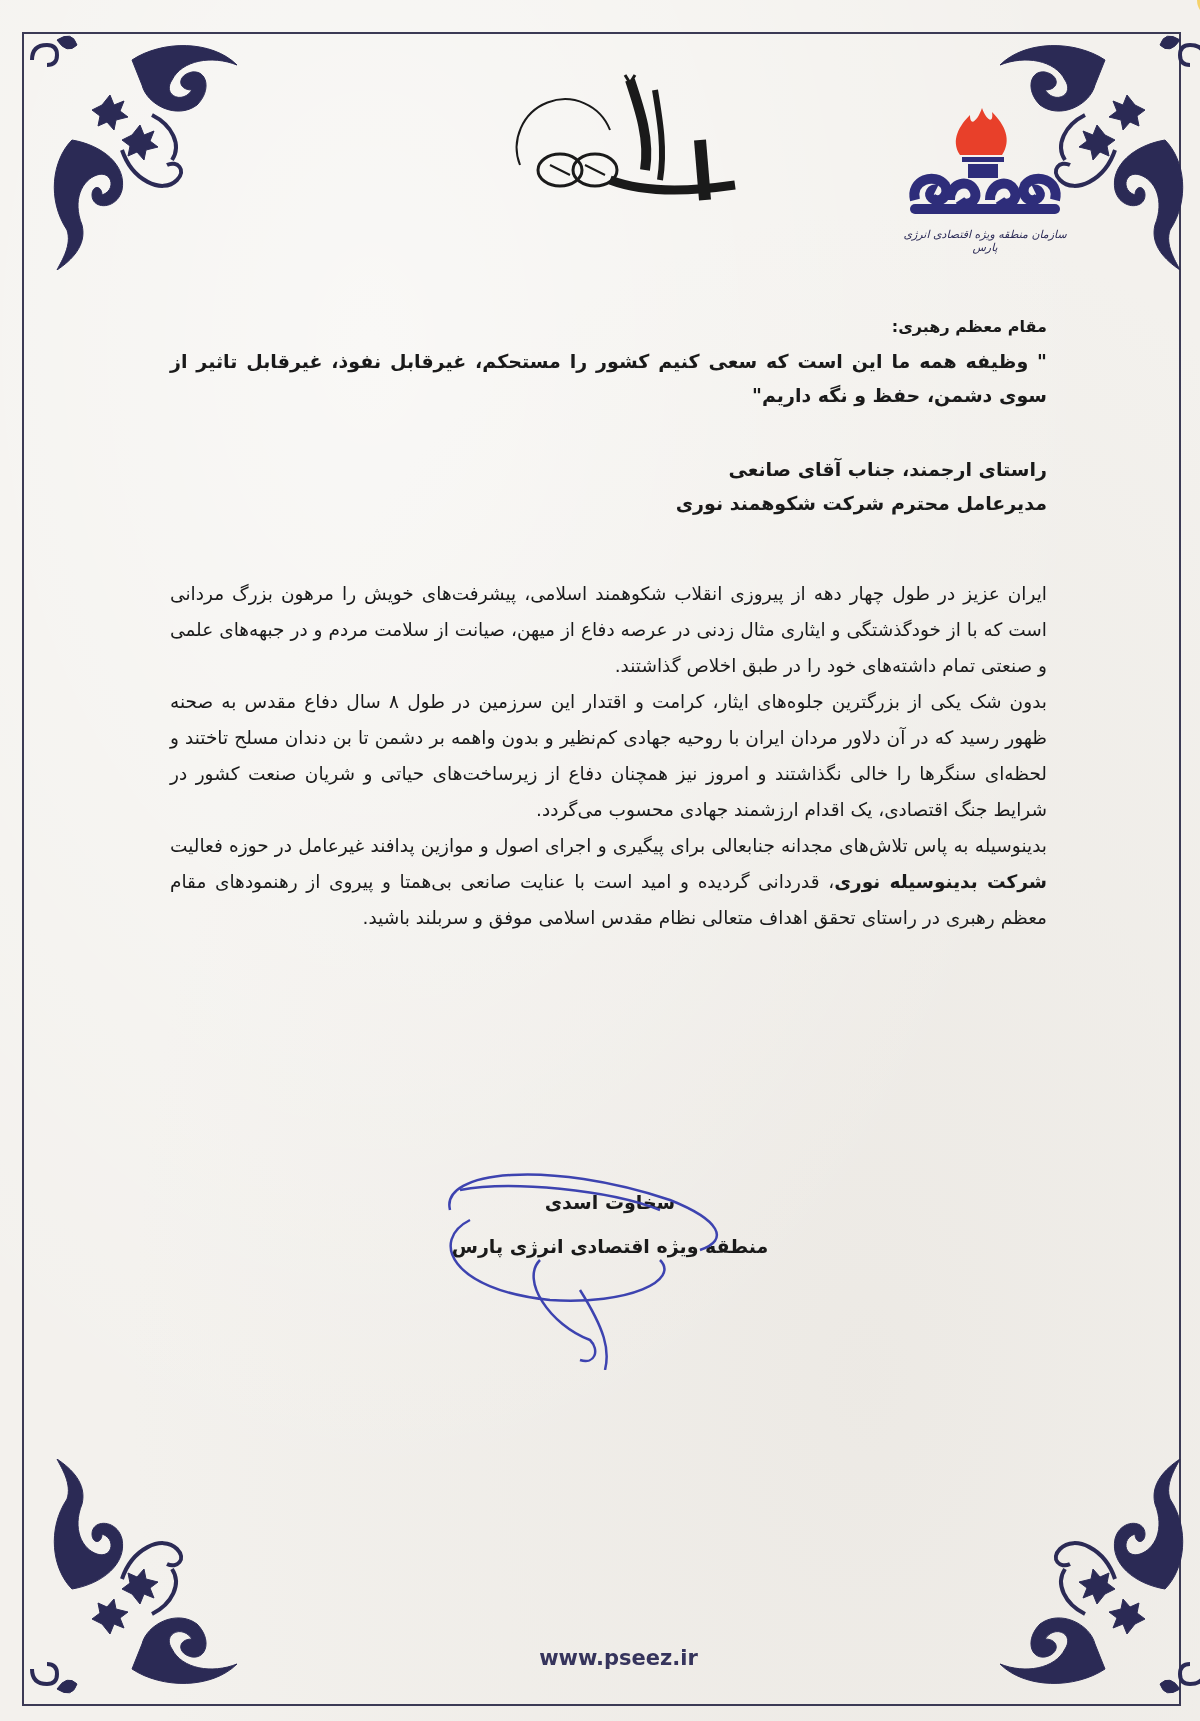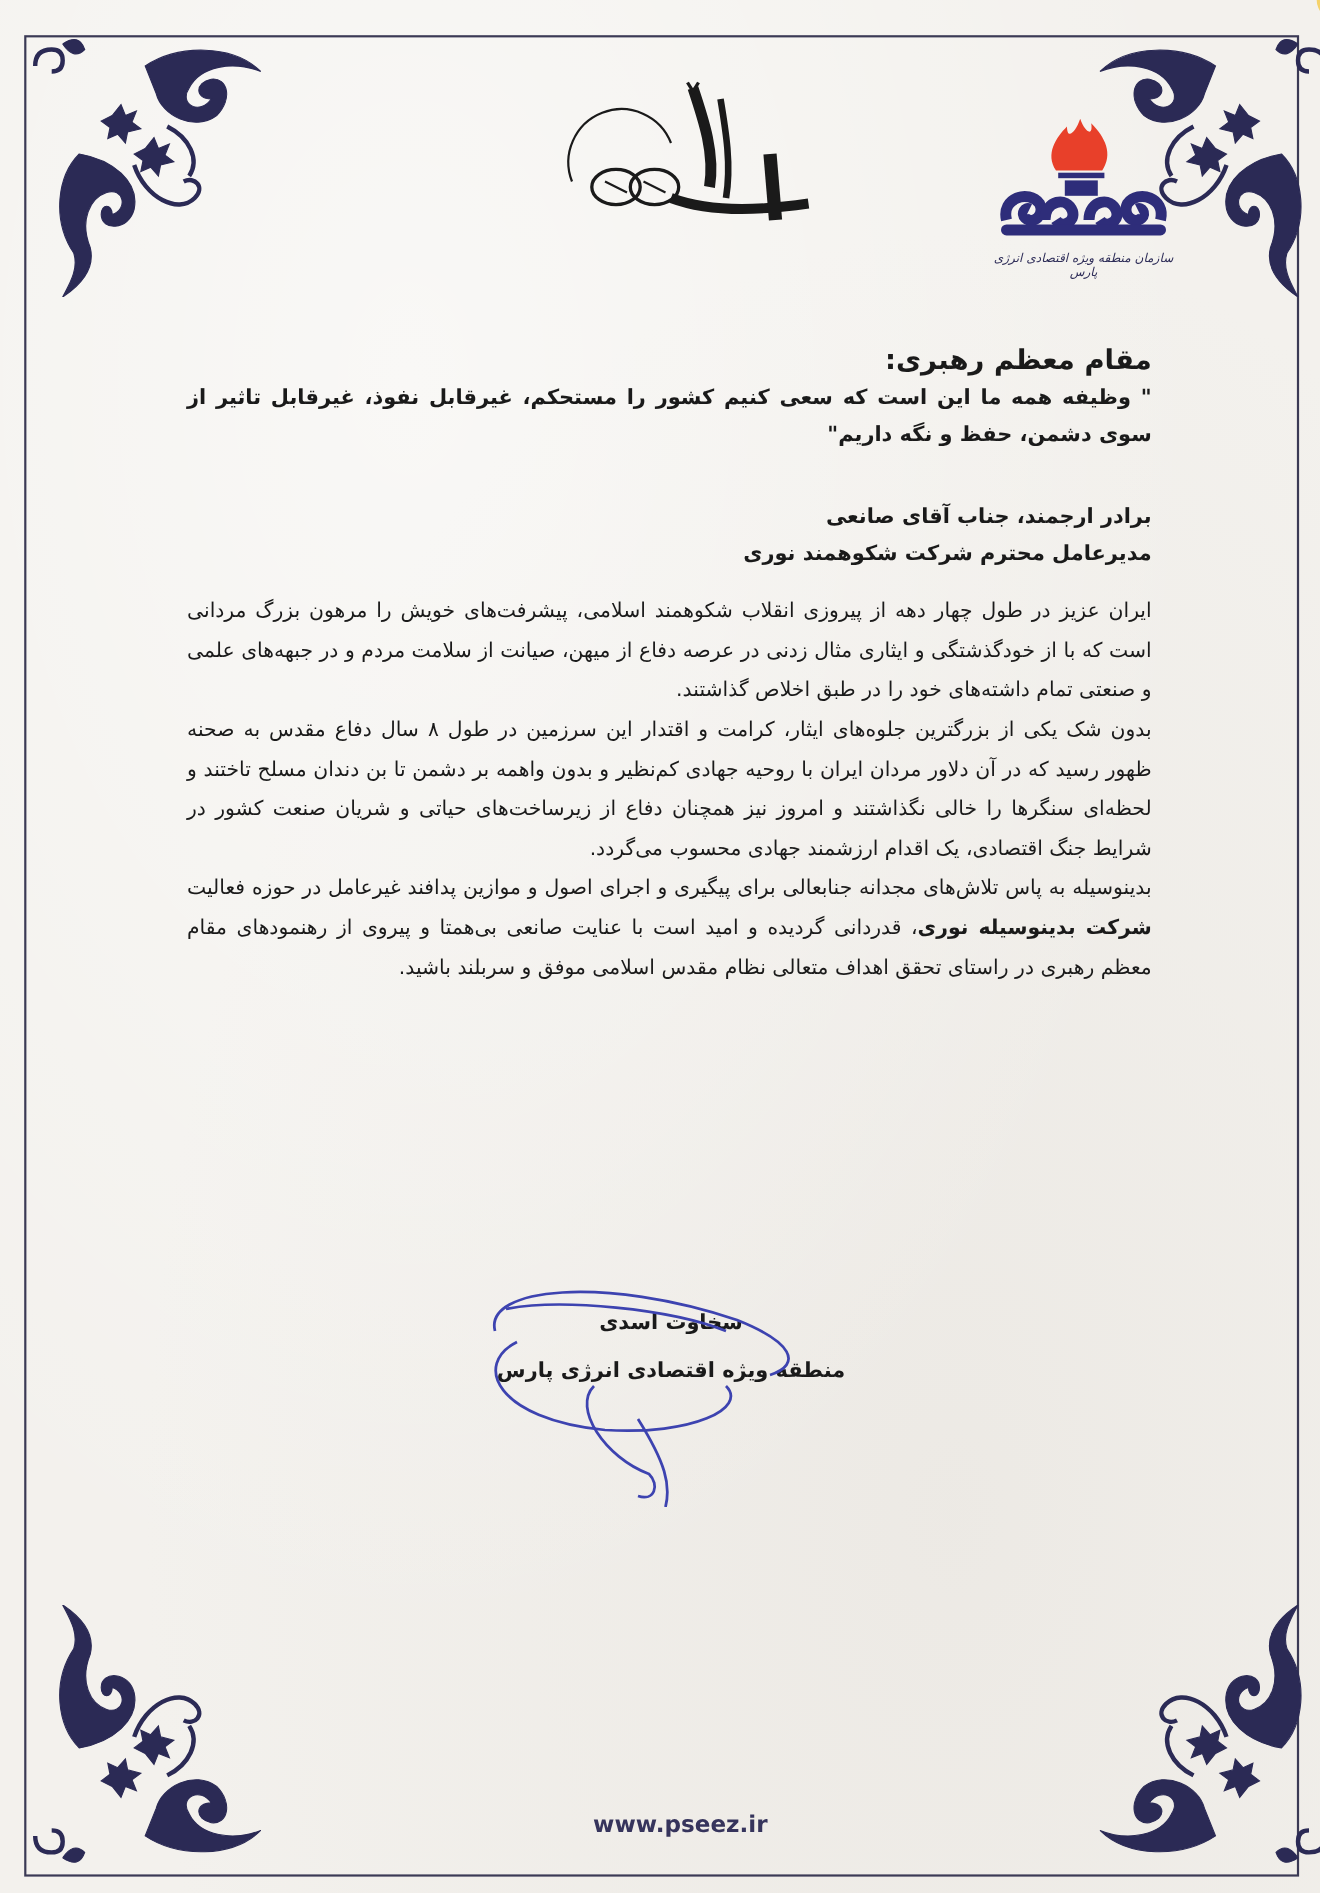--- a/index.html
+++ b/index.html
@@ -47,25 +47,25 @@
     position:absolute; left:0; right:0; top:128px;
     font-size:11px; color:#2e2d58; direction:rtl; text-align:center;
     font-family:"DejaVu Serif", serif; font-style:italic;
   }
 
   .content {
     position:absolute; left:170px; right:190px; top:310px;
     direction:rtl; text-align:justify;
     font-family:"DejaVu Sans", sans-serif;
   }
-  .quote-title { font-weight:bold; font-size:25px; line-height:34px; }
+  .quote-title { font-weight:bold; font-size:16px; line-height:34px; }
   .quote-text { font-weight:bold; font-size:19px; line-height:34px; margin:0; }
   .addressee { margin-top:40px; }
   .addressee div { font-weight:bold; font-size:19px; line-height:34px; }
-  .body-text { margin-top:18px; font-size:18.5px; line-height:36px; }
+  .body-text { margin-top:56px; font-size:18.5px; line-height:36px; }
   .body-text p { margin:0; text-align:justify; }
   .body-text b { font-weight:bold; }
 
   .sign-block {
     position:absolute; left:330px; width:560px; top:1180px;
     direction:rtl; text-align:center; font-weight:bold;
   }
   .sign-block div { font-size:19px; line-height:44px; }
   .signature {
     position:absolute; left:430px; top:1150px; width:330px; height:220px;
@@ -172,21 +172,21 @@
       </g>
     </svg>
     <div class="logo-caption">سازمان منطقه ویژه اقتصادی انرژی پارس</div>
   </div>
 
   <div class="content">
     <div class="quote-title">مقام معظم رهبری:</div>
     <p class="quote-text">" وظیفه همه ما این است که سعی کنیم کشور را مستحکم، غیرقابل نفوذ، غیرقابل تاثیر از سوی دشمن، حفظ و نگه داریم"</p>
 
     <div class="addressee">
-      <div>برادر ارجمند، جناب آقای صانعی</div>
+      <div>راستای ارجمند، جناب آقای صانعی</div>
       <div>مدیرعامل محترم شرکت شکوهمند نوری</div>
     </div>
 
     <div class="body-text">
       <p>ایران عزیز در طول چهار دهه از پیروزی انقلاب شکوهمند اسلامی، پیشرفت‌های خویش را مرهون بزرگ مردانی است که با از خودگذشتگی و ایثاری مثال زدنی در عرصه دفاع از میهن، صیانت از سلامت مردم و در جبهه‌های علمی و صنعتی تمام داشته‌های خود را در طبق اخلاص گذاشتند.</p>
       <p>بدون شک یکی از بزرگترین جلوه‌های ایثار، کرامت و اقتدار این سرزمین در طول ۸ سال دفاع مقدس به صحنه ظهور رسید که در آن دلاور مردان ایران با روحیه جهادی کم‌نظیر و بدون واهمه بر دشمن تا بن دندان مسلح تاختند و لحظه‌ای سنگرها را خالی نگذاشتند و امروز نیز همچنان دفاع از زیرساخت‌های حیاتی و شریان صنعت کشور در شرایط جنگ اقتصادی، یک اقدام ارزشمند جهادی محسوب می‌گردد.</p>
       <p><span>بدینوسیله به پاس تلاش‌های مجدانه جنابعالی برای پیگیری و اجرای اصول و موازین پدافند غیرعامل در حوزه فعالیت </span><b>شرکت بدینوسیله نوری</b><span>، قدردانی گردیده و امید است با عنایت صانعی بی‌همتا و پیروی از رهنمودهای مقام معظم رهبری در راستای تحقق اهداف متعالی نظام مقدس اسلامی موفق و سربلند باشید.</span></p>
     </div>
   </div>
 

